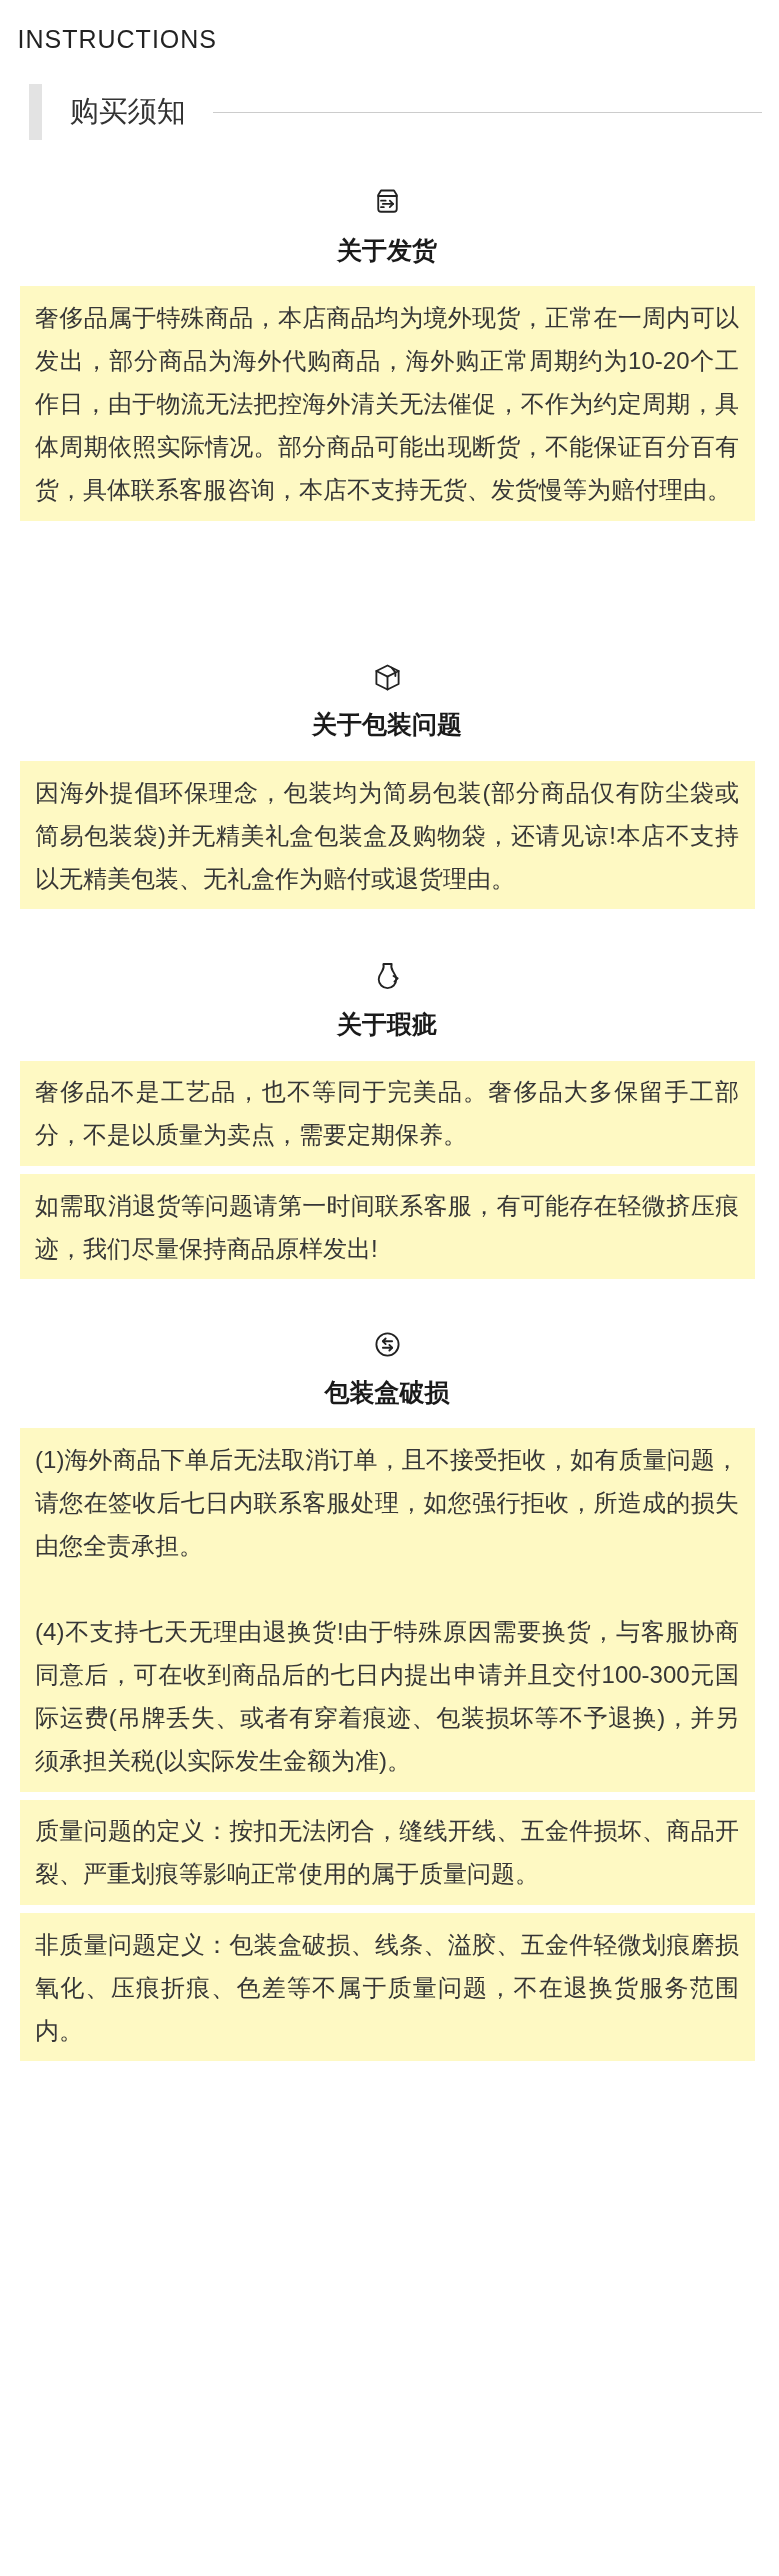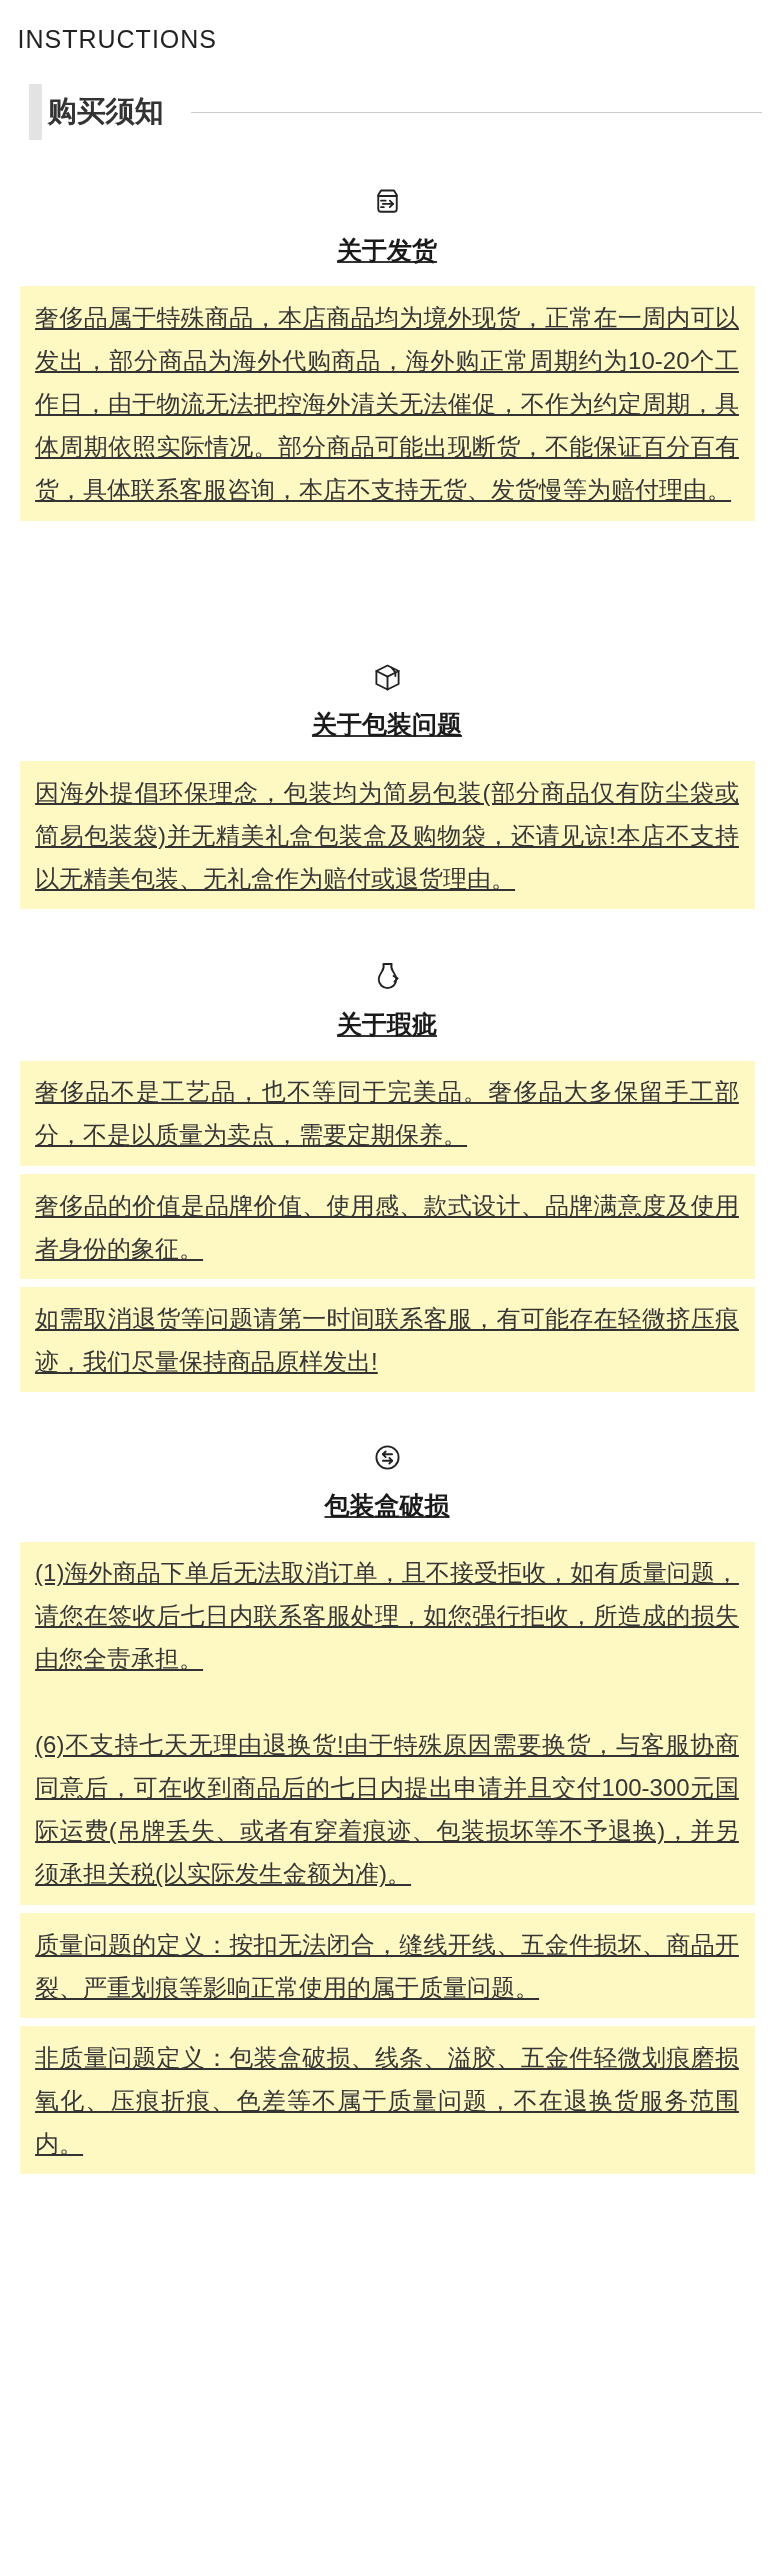--- a/index.html
+++ b/index.html
@@ -27,33 +27,32 @@
   }
   .accent-bar {
     width: 12.7px;
     height: 56px;
     background: #e3e3e3;
     flex: 0 0 auto;
   }
   .heading-text {
     font-size: 29px;
     color: #333333;
-    margin-left: 6px;
+    margin-left: 28px;
     white-space: nowrap;
-    font-weight: bold;
   }
   .heading-line {
     flex: 1 1 auto;
     height: 1px;
     background: #cccccc;
     margin: 0 11.7px 0 27px;
   }
 
   
-  .section { text-align: center; text-decoration: underline; }
+  .section { text-align: center; }
   #sections > .section:nth-child(1) { margin-top: 43px; }
   #sections > .section:nth-child(2) { margin-top: 138px; }
   #sections > .section:nth-child(3) { margin-top: 49px; }
   #sections > .section:nth-child(4) { margin-top: 47px; }
 
   .section-icon { display: inline-block; height: 37px; }
   .section-icon svg { width: 37px; height: 37px; display: block; }
   .section-title {
     font-size: 25px;
     font-weight: bold;
@@ -125,41 +124,38 @@
     <span class="section-icon"><svg viewBox="0 0 40 40">
             <path fill="none" stroke="#222222" stroke-width="2" stroke-linecap="round" stroke-linejoin="round" d="M15.5 6.5 h9 c-1 3 -0.5 5 1.5 8 c2 3 3.5 5 3.5 8.5 a9.5 9.5 0 0 1 -19 0 c0 -3.5 1.5 -5.5 3.5 -8.5 c2 -3 2.5 -5 1.5 -8 z"></path>
      <path fill="none" stroke="#222222" stroke-width="2" stroke-linecap="round" stroke-linejoin="round" d="M26.5 19.5 l4.5 2.5 -3.5 3.5"></path>
           </svg></span>
     <div class="section-title">关于瑕疵</div>
     <div class="blocks">
           <div class="block">
             <p>奢侈品不是工艺品，也不等同于完美品。奢侈品大多保留手工部分，不是以质量为卖点，需要定期保养。</p>
           </div>
           <div class="block">
-            <p>奢侈品的价值是品牌价值、使用感、款式设计、品牌满意度及使用者身份的象征。</p>
-          </div>
-          <div class="block">
             <p>如需取消退货等问题请第一时间联系客服，有可能存在轻微挤压痕迹，我们尽量保持商品原样发出!</p>
           </div>
         </div>
   </div>
 
   <div class="section">
     <span class="section-icon"><svg viewBox="0 0 40 40">
             <circle fill="none" stroke="#222222" stroke-width="2" stroke-linecap="round" stroke-linejoin="round" cx="20" cy="20" r="12"></circle>
      <line fill="none" stroke="#222222" stroke-width="2" stroke-linecap="round" stroke-linejoin="round" x1="15" y1="16.5" x2="25" y2="16.5"></line>
             <polyline fill="none" stroke="#222222" stroke-width="2" stroke-linecap="round" stroke-linejoin="round" points="18,13.5 15,16.5 18,19.5"></polyline>
      <line fill="none" stroke="#222222" stroke-width="2" stroke-linecap="round" stroke-linejoin="round" x1="15" y1="23.5" x2="25" y2="23.5"></line>
             <polyline fill="none" stroke="#222222" stroke-width="2" stroke-linecap="round" stroke-linejoin="round" points="22,20.5 25,23.5 22,26.5"></polyline>
           </svg></span>
     <div class="section-title">包装盒破损</div>
     <div class="blocks">
           <div class="block">
             <p>(1)海外商品下单后无法取消订单，且不接受拒收，如有质量问题，请您在签收后七日内联系客服处理，如您强行拒收，所造成的损失由您全责承担。</p>
-            <p>(6)不支持七天无理由退换货!由于特殊原因需要换货，与客服协商同意后，可在收到商品后的七日内提出申请并且交付100-300元国际运费(吊牌丢失、或者有穿着痕迹、包装损坏等不予退换)，并另须承担关税(以实际发生金额为准)。</p>
+            <p>(4)不支持七天无理由退换货!由于特殊原因需要换货，与客服协商同意后，可在收到商品后的七日内提出申请并且交付100-300元国际运费(吊牌丢失、或者有穿着痕迹、包装损坏等不予退换)，并另须承担关税(以实际发生金额为准)。</p>
           </div>
           <div class="block">
             <p>质量问题的定义：按扣无法闭合，缝线开线、五金件损坏、商品开裂、严重划痕等影响正常使用的属于质量问题。</p>
           </div>
           <div class="block">
             <p>非质量问题定义：包装盒破损、线条、溢胶、五金件轻微划痕磨损氧化、压痕折痕、色差等不属于质量问题，不在退换货服务范围内。</p>
           </div>
         </div>
   </div>
 </div>

